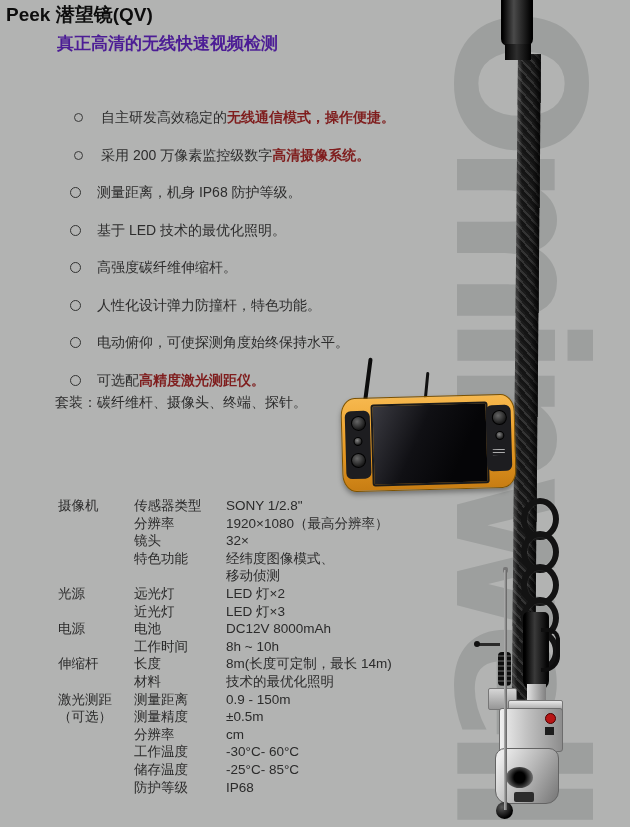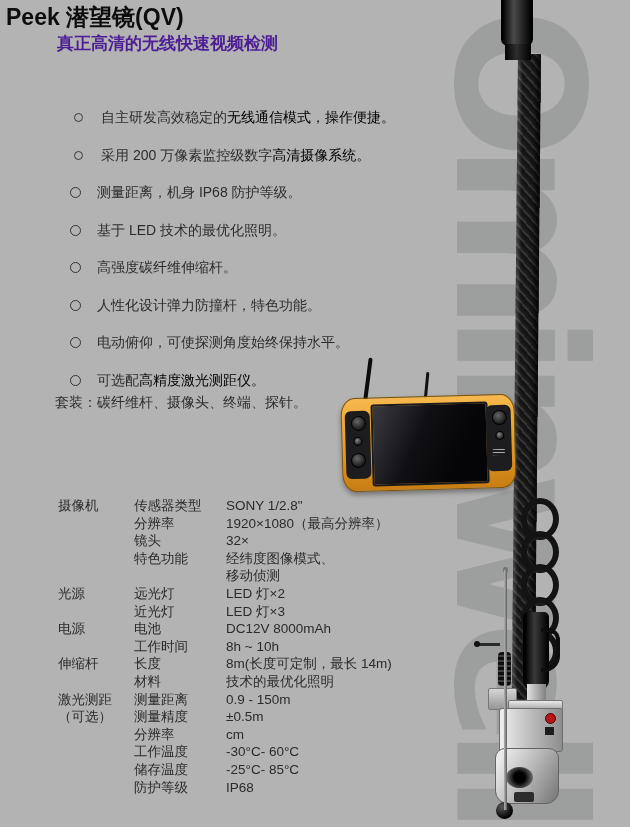--- a/index.html
+++ b/index.html
@@ -14,33 +14,33 @@
     position:absolute;top:8px;left:600px;z-index:1;
     transform:rotate(90deg);transform-origin:0 0;
     font-family:"DejaVu Sans",sans-serif;
     font-weight:700;font-size:178px;line-height:0.92;
     letter-spacing:-15px;color:#9d9f9e;white-space:nowrap;
     user-select:none;
   }
   
   .page-title{
     position:absolute;left:6px;top:2px;z-index:4;
-    font-size:23px;font-weight:600;color:#0d0d0d;
+    font-size:19px;font-weight:600;color:#0d0d0d;
   }
   .page-subtitle{
     position:absolute;left:57px;top:32px;z-index:4;
     font-size:17px;font-weight:700;color:#4c1d95;
   }
   .features{position:absolute;left:0;top:108px;width:440px;z-index:4;}
   .feature{display:flex;align-items:flex-start;padding-left:62px;margin-bottom:19.5px;min-height:18px;}
   .marker{flex:none;border-radius:50%;background:transparent;}
   .marker-sm{width:7px;height:7px;border:1.5px solid #3a3a3a;margin:5px 18px 0 12px;}
   .marker-lg{width:9px;height:9px;border:1.5px solid #333;margin:4px 16px 0 8px;}
   .ftext{font-size:14px;line-height:18px;color:#2d2d2d;}
-  .ftext .b{font-weight:400;color:#000000;}
+  .ftext .b{font-weight:700;color:#7f1d1d;}
   .kit-line{
     position:absolute;left:55px;top:394px;z-index:4;
     font-size:14px;color:#2e2e2e;
   }
   
   .specs{
     position:absolute;left:58px;top:497px;z-index:4;
     display:grid;grid-template-columns:76px 92px 215px;
     font-size:13.5px;line-height:17.6px;color:#2b2b2b;
   }

